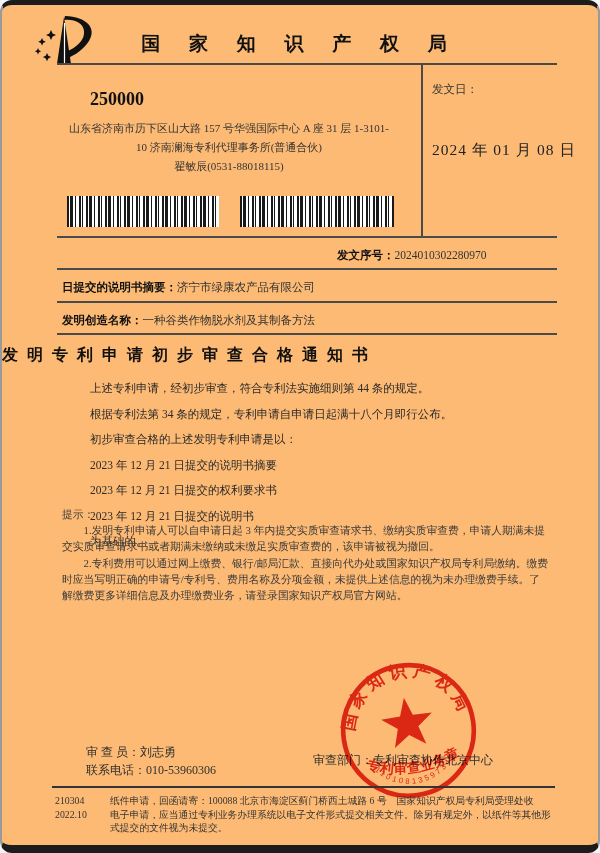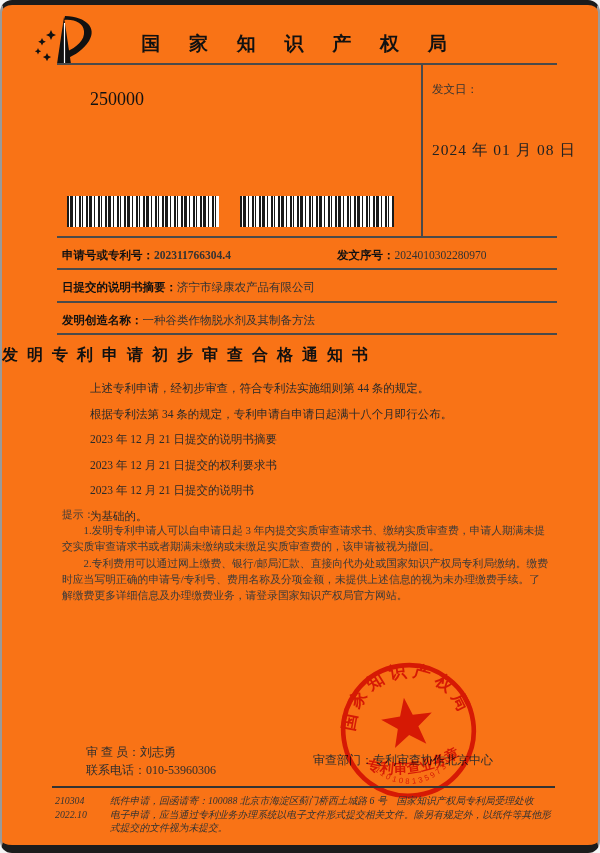--- a/index.html
+++ b/index.html
@@ -1,17 +1,17 @@
 <!DOCTYPE html>
 <html><head>
 <meta charset="utf-8">
 <style>
   html,body{margin:0;padding:0;background:#f4f4f4;}
   .page{
-    position:relative;width:600px;height:853px;margin:0 auto;background:#f97316;
+    position:relative;width:600px;height:853px;margin:0 auto;background:#fdba74;
     box-sizing:border-box;border:2px solid #9a9a9a;border-top:5px solid #1c1c1c;
     border-bottom:8px solid #1c1c1c;border-radius:12px;overflow:hidden;
     font-family:"Liberation Serif","DejaVu Serif",serif;color:#222;
   }
   .abs{position:absolute;}
   .hdr-title{
     left:0;right:0;top:26px;text-align:center;font-size:19px;font-weight:bold;
     letter-spacing:12px;color:#111;
   }
   .rule{background:#4a4a4a;}
@@ -28,21 +28,21 @@
   .notice-title{
     left:0;right:0;top:340px;text-align:left;font-size:16px;font-weight:bold;
     letter-spacing:9px;color:#111;
   }
   .bodytext{left:60px;width:482px;top:368px;font-size:11.5px;line-height:20.5px;color:#2a2a2a;}
   .bodytext p{margin:5px;text-indent:2em;}
   .tips{left:60px;width:487px;top:501px;font-size:10.8px;line-height:16.2px;color:#3a3a3a;}
   .tips p{margin:0;}
   .tips p.item{text-indent:2em;}
   .sign{font-size:12px;color:#2e2e2e;line-height:18px;}
-  .foot{font-size:9.8px;color:#333;line-height:13.5px;font-style:italic;}
+  .foot{font-size:9.8px;color:#333;line-height:13.5px;}
   .seal-wrap{left:334px;top:653px;width:145px;height:145px;mix-blend-mode:multiply;opacity:.92;}
 </style>
 </head>
 <body>
 
 <div class="page">
 
   <div class="abs" style="left:28px;top:8px;width:72px;height:56px;">
     <svg width="72" height="56" viewBox="0 0 72 56">
       <g fill="#111">
@@ -57,47 +57,50 @@
     </svg>
   </div>
   <div class="abs hdr-title">国 家 知 识 产 权 局</div>
 
   <div class="abs rule" style="left:55px;top:58px;width:500px;height:2px;"></div>
   <div class="abs rule" style="left:419px;top:60px;width:2px;height:172px;"></div>
 
   <div class="abs" style="left:430px;top:77px;font-size:11.5px;color:#333;">发文日：</div>
   <div class="abs" style="left:430px;top:135px;font-size:15.5px;color:#222;letter-spacing:1px;">2024 年 01 月 08 日</div>
 
-  <div class="abs" style="left:88px;top:84px;font-size:18px;font-weight:normal;color:#111;">250000</div>
+  <div class="abs" style="left:88px;top:84px;font-size:18px;font-weight:bold;color:#111;">250000</div>
+  <div class="abs addr" style="left:52px;top:114px;width:350px;">
+    <div>山东省济南市历下区山大路 157 号华强国际中心 A 座 31 层 1-3101-</div>
+    <div>10 济南澜海专利代理事务所(普通合伙)</div>
+    <div>翟敏辰(0531-88018115)</div>
+  </div>
 
   <div class="abs barcode" style="left:65px;top:191px;width:152px;"></div>
   <div class="abs barcode" style="left:238px;top:191px;width:154px;"></div>
 
   <div class="abs rule" style="left:55px;top:231px;width:500px;height:2px;"></div>
-  <div class="abs" style="left:60px;top:240px;">
-    <span class="label-b">申请号或专利号：</span><span class="val" style="font-weight:bold;">202311766304.4</span>
-  </div>
   <div class="abs" style="left:335px;top:240px;">
     <span class="label-b">发文序号：</span><span class="val">2024010302280970</span>
   </div>
   <div class="abs rule" style="left:55px;top:263px;width:500px;height:1.5px;"></div>
   <div class="abs" style="left:60px;top:272px;">
     <span class="label-b">日提交的说明书摘要：</span><span class="val">济宁市绿康农产品有限公司</span>
   </div>
   <div class="abs rule" style="left:55px;top:296px;width:500px;height:1.5px;"></div>
   <div class="abs" style="left:60px;top:305px;">
     <span class="label-b">发明创造名称：</span><span class="val">一种谷类作物脱水剂及其制备方法</span>
   </div>
   <div class="abs rule" style="left:55px;top:328px;width:500px;height:1.5px;"></div>
 
   <div class="abs notice-title">发明专利申请初步审查合格通知书</div>
 
   <div class="abs bodytext">
     <p>上述专利申请，经初步审查，符合专利法实施细则第 44 条的规定。</p>
     <p>根据专利法第 34 条的规定，专利申请自申请日起满十八个月即行公布。</p>
+    <p>初步审查合格的上述发明专利申请是以：</p>
     <p>2023 年 12 月 21 日提交的说明书摘要</p>
     <p>2023 年 12 月 21 日提交的权利要求书</p>
     <p>2023 年 12 月 21 日提交的说明书</p>
     <p>为基础的。</p>
   </div>
 
   <div class="abs tips">
     <p>提示：</p>
     <p class="item">1.发明专利申请人可以自申请日起 3 年内提交实质审查请求书、缴纳实质审查费，申请人期满未提交实质审查请求书或者期满未缴纳或未缴足实质审查费的，该申请被视为撤回。</p>
     <p class="item">2.专利费用可以通过网上缴费、银行/邮局汇款、直接向代办处或国家知识产权局专利局缴纳。缴费时应当写明正确的申请号/专利号、费用名称及分项金额，未提供上述信息的视为未办理缴费手续。了解缴费更多详细信息及办理缴费业务，请登录国家知识产权局官方网站。</p>

